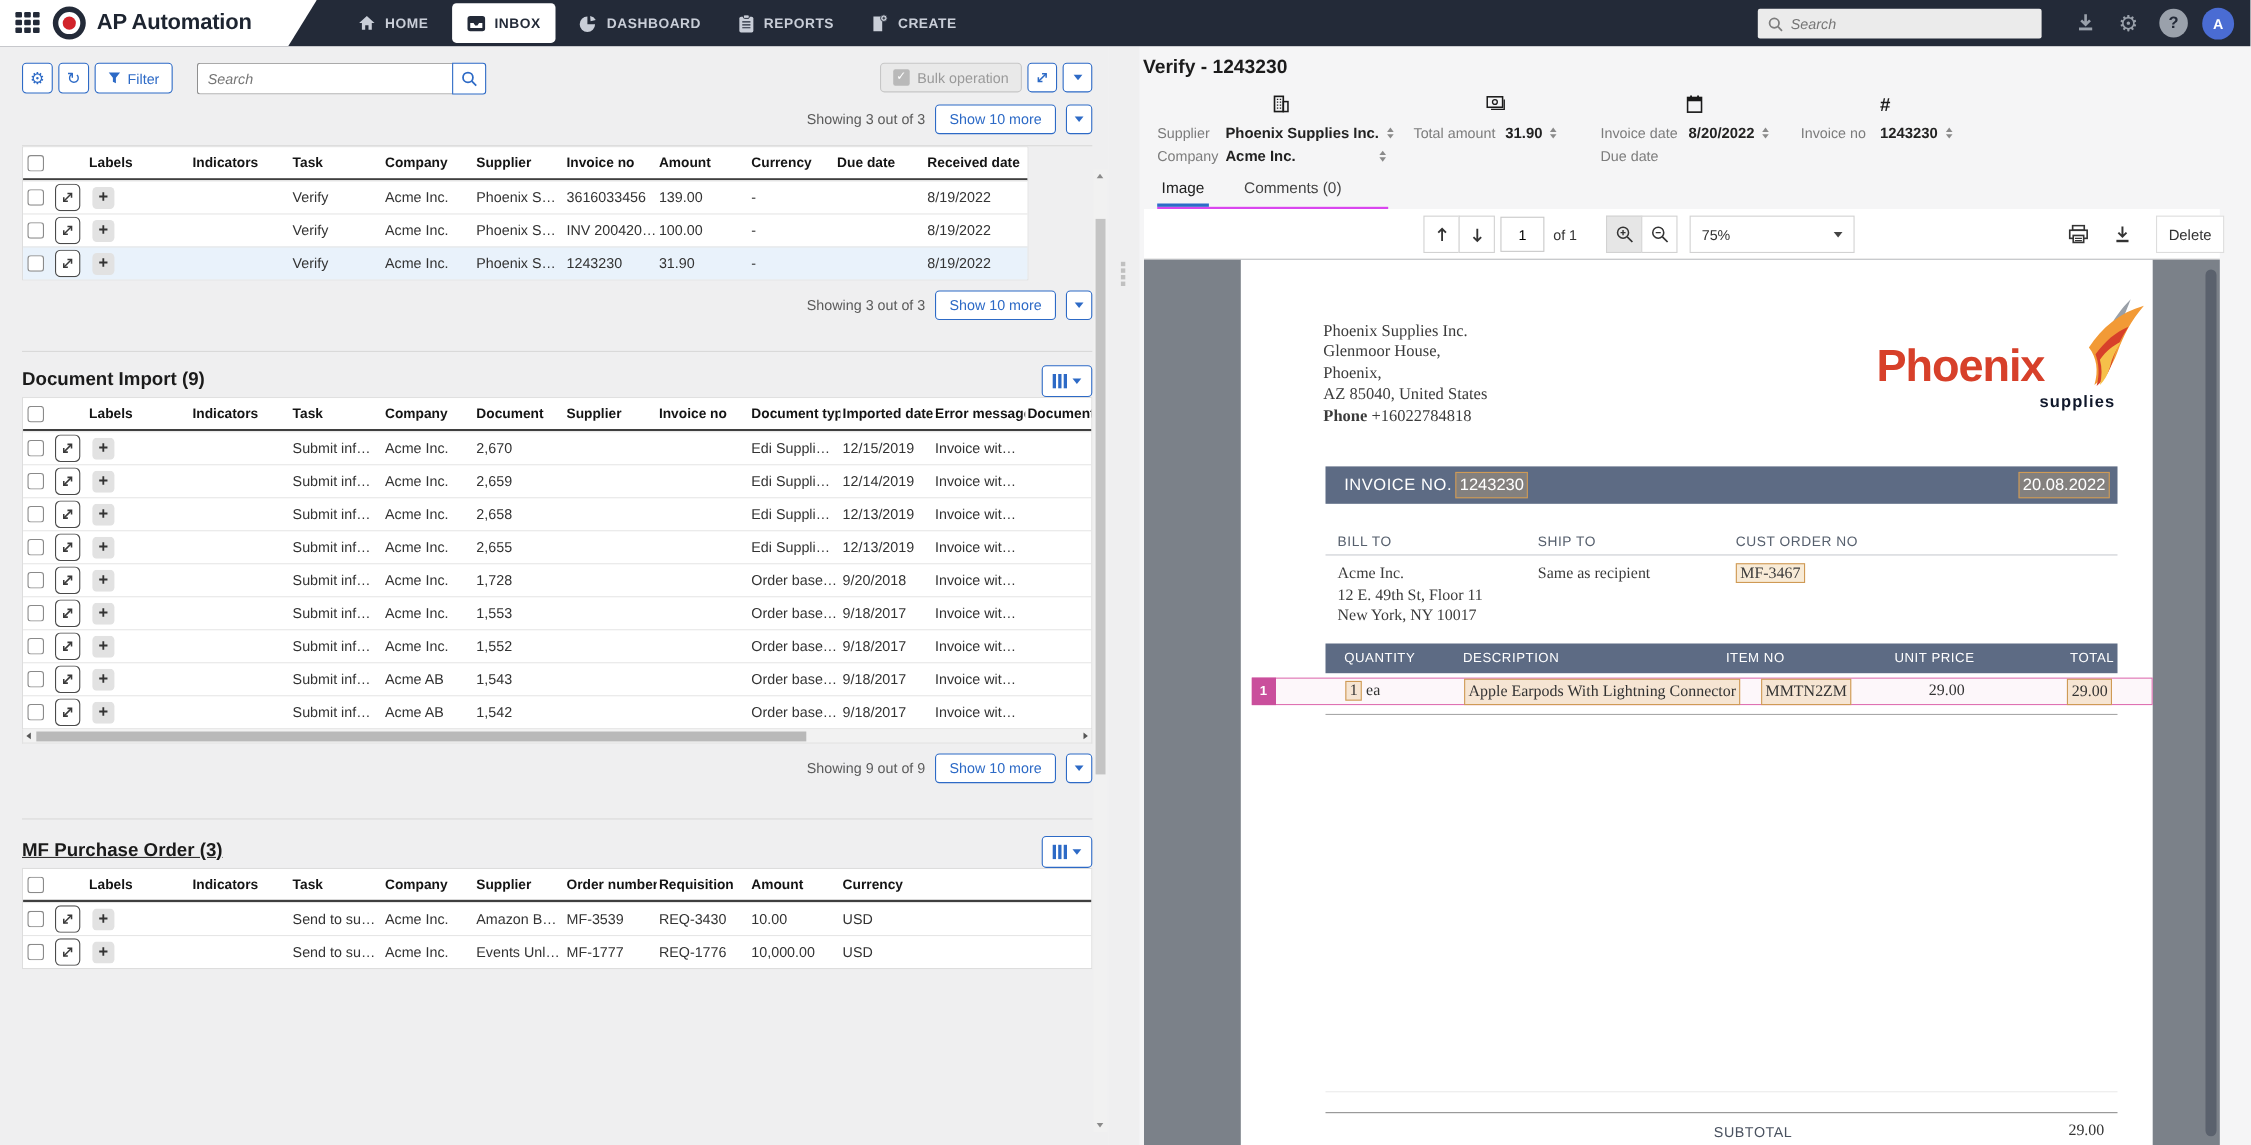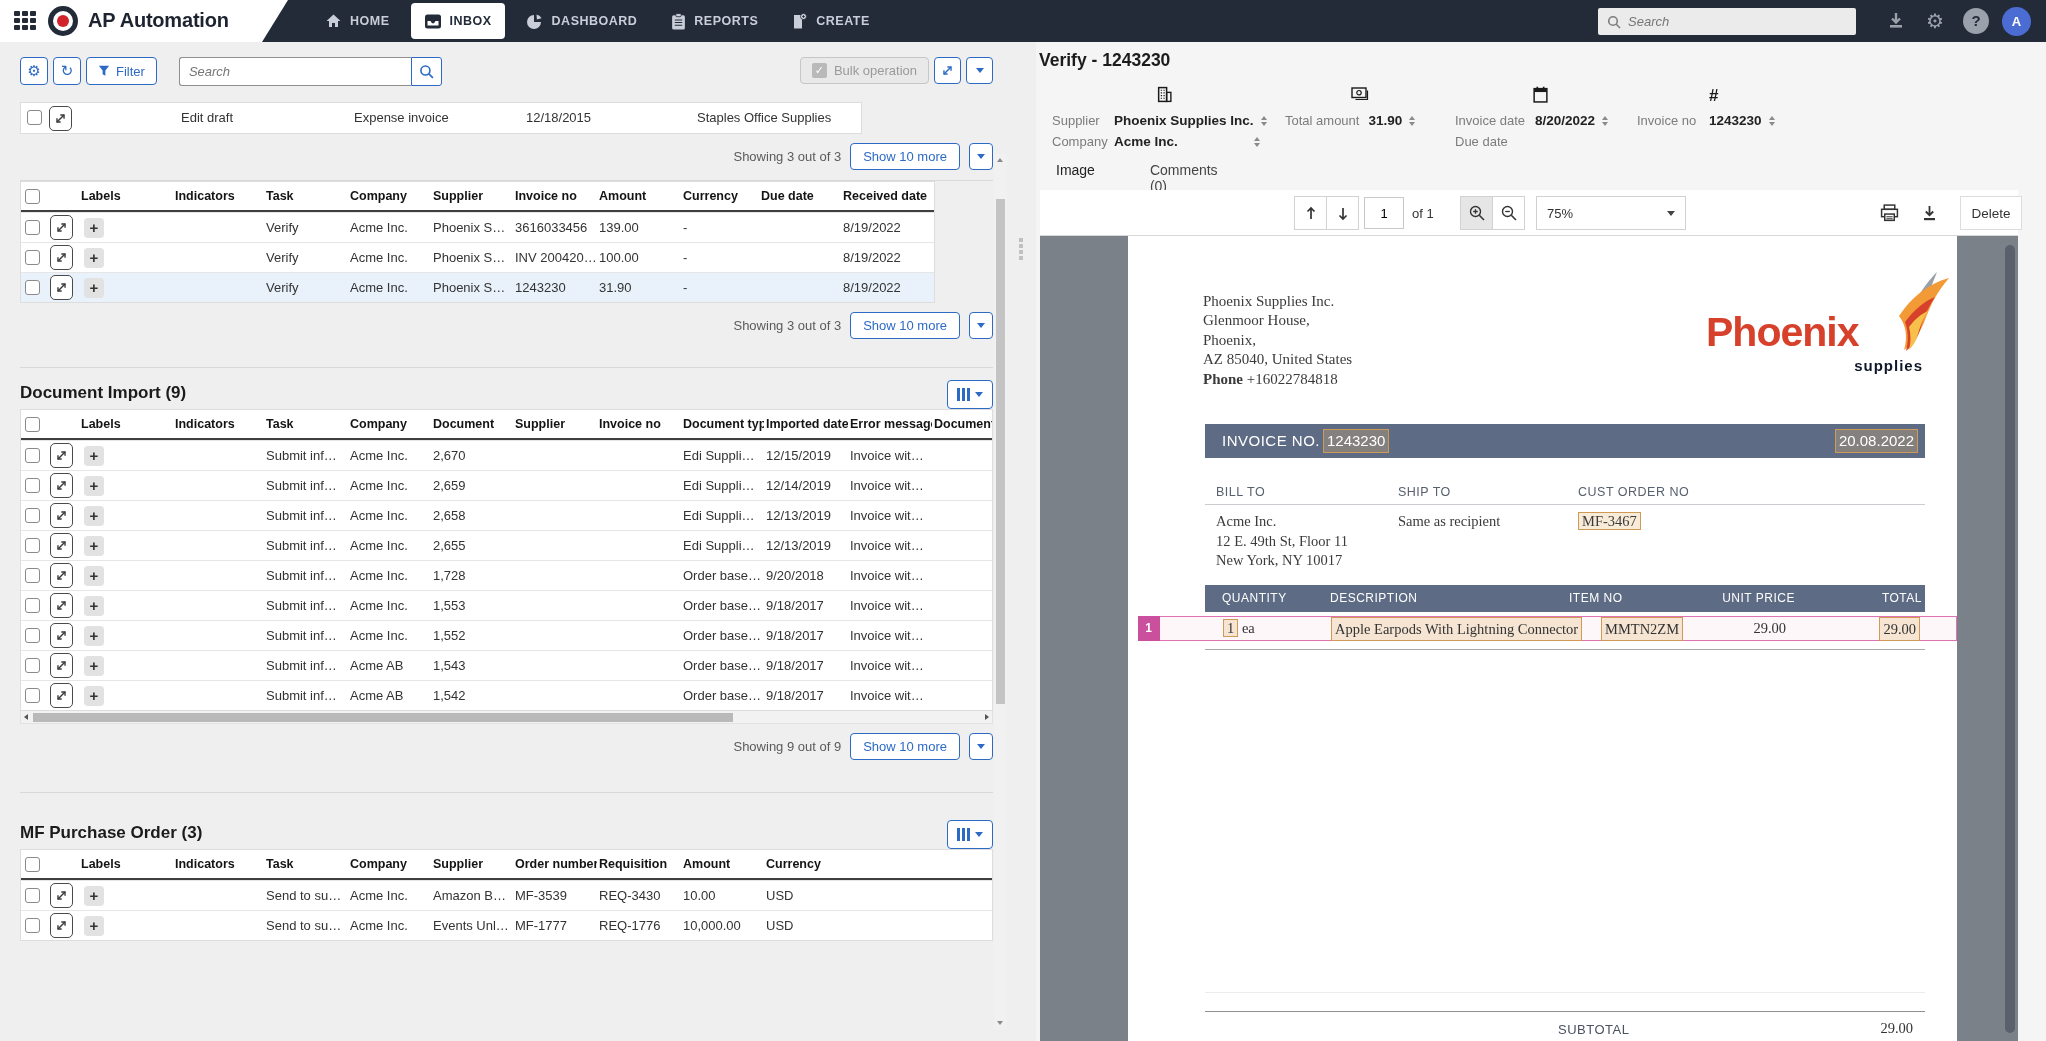--- a/index.html
+++ b/index.html
@@ -109,21 +109,21 @@
   .rp-title { position:absolute; left:3px; top:8px; font-size:17.5px; font-weight:bold; color:#1c1c1c; }
 
   .fgroup { position:absolute; top:44px; }
   .fg-icon { height:18px; margin-bottom:6px; display:flex; }
   .frow { display:flex; align-items:center; height:21px; }
   .flabel { font-size:13px; color:#7c7c7c; }
   .fvalue { font-size:13.5px; font-weight:bold; color:#222; }
   .spinner { display:inline-flex; flex-direction:column; gap:2px; margin-left:7px; cursor:pointer; }
   .hash-glyph { font-size:17px; font-weight:bold; color:#1a1a1a; }
 
-  .tabs { position:absolute; left:16px; top:120px; display:flex; border-bottom:5px solid #d946ef; width:210px;gap:19px; }
+  .tabs { position:absolute; left:16px; top:120px; display:flex; border-bottom:5px solid #d946ef; width:210px; }
   .tab { font-size:14px; padding:0 4px 7px 4px; margin-right:28px; color:#444; cursor:pointer; }
   .tab.active { border-bottom:3px solid #2d6bc8; color:#222; }
 
   .viewer-bar { position:absolute; left:4px; top:148px; width:978px; height:46px; background:#fff; border-bottom:1px solid #d8d8d8; }
   .pbtn { position:absolute; top:6px; height:34px; border:1px solid #d2d2d2; background:#fff; display:flex; align-items:center; justify-content:center; cursor:pointer; }
   .pbtn.pressed { background:#e6e6e6; }
   .page-input { position:absolute; left:324px; top:7px; width:40px; height:32px; border:1px solid #c9c9c9; text-align:center; font-size:13px; outline:none; font-family:"Liberation Sans",sans-serif; }
   .of-label { position:absolute; left:372px; top:16px; font-size:13px; color:#333; }
   .zoom-select { position:absolute; left:496px; top:6px; width:150px; height:34px; border:1px solid #d2d2d2; background:#fff;
     font-size:13px; color:#333; display:flex; align-items:center; padding:0 10px; cursor:pointer; }
@@ -296,40 +296,20 @@
                 <path d="M3.2 6.8 V10.8 H7.2"></path>
               </g>
             </svg>
         </div>
         <div class="bluebtn">
             <span class="tri down-blue"></span>
           </div>
       </div>
     </div>
 
-    <div class="draft-table">
-      <div class="draft-row">
-        <span class="cbw"><span class="cb"></span></span>
-        <span class="xw">
-            <span class="xbtn">
-              <svg width="13" height="13" viewBox="0 0 14 14">
-                <g stroke="#3a3a3a" stroke-width="1.5" fill="none">
-                  <path d="M3.2 10.8 L10.8 3.2"></path>
-                  <path d="M6.8 3.2 H10.8 V7.2"></path>
-                  <path d="M3.2 6.8 V10.8 H7.2"></path>
-                </g>
-              </svg>
-            </span>
-          </span>
-        <span class="dv" style="left:160px;">Edit draft</span>
-        <span class="dv" style="left:333px;">Expense invoice</span>
-        <span class="dv" style="left:505px;">12/18/2015</span>
-        <span class="dv" style="left:676px;">Staples Office Supplies</span>
-      </div>
-    </div>
     <div class="showing-row">
       <span class="showing-txt">Showing 3 out of 3</span>
       <button class="more-btn">Show 10 more</button>
       <div class="more-chev">
           <span class="tri down-blue"></span>
         </div>
     </div>
     <div class="divider"></div>
 
     <div class="ltable t-incoming" id="tbl-incoming">
@@ -741,21 +721,21 @@
     </div>
     <div class="showing-row">
       <span class="showing-txt">Showing 9 out of 9</span>
       <button class="more-btn">Show 10 more</button>
       <div class="more-chev">
           <span class="tri down-blue"></span>
         </div>
     </div>
     <div class="divider" style="margin-top:32px;"></div>
 
-    <div class="sec-head" style="margin-top:30px;">
+    <div class="sec-head" style="margin-top:18px;text-decoration:underline;">
       <span class="sec-title">MF Purchase Order (3)</span>
       <div class="cols-btn">
         <span class="cols-ic">
             <i></i>
             <i></i>
             <i></i>
           </span>
           <span class="tri down-blue"></span>
       </div>
     </div>

